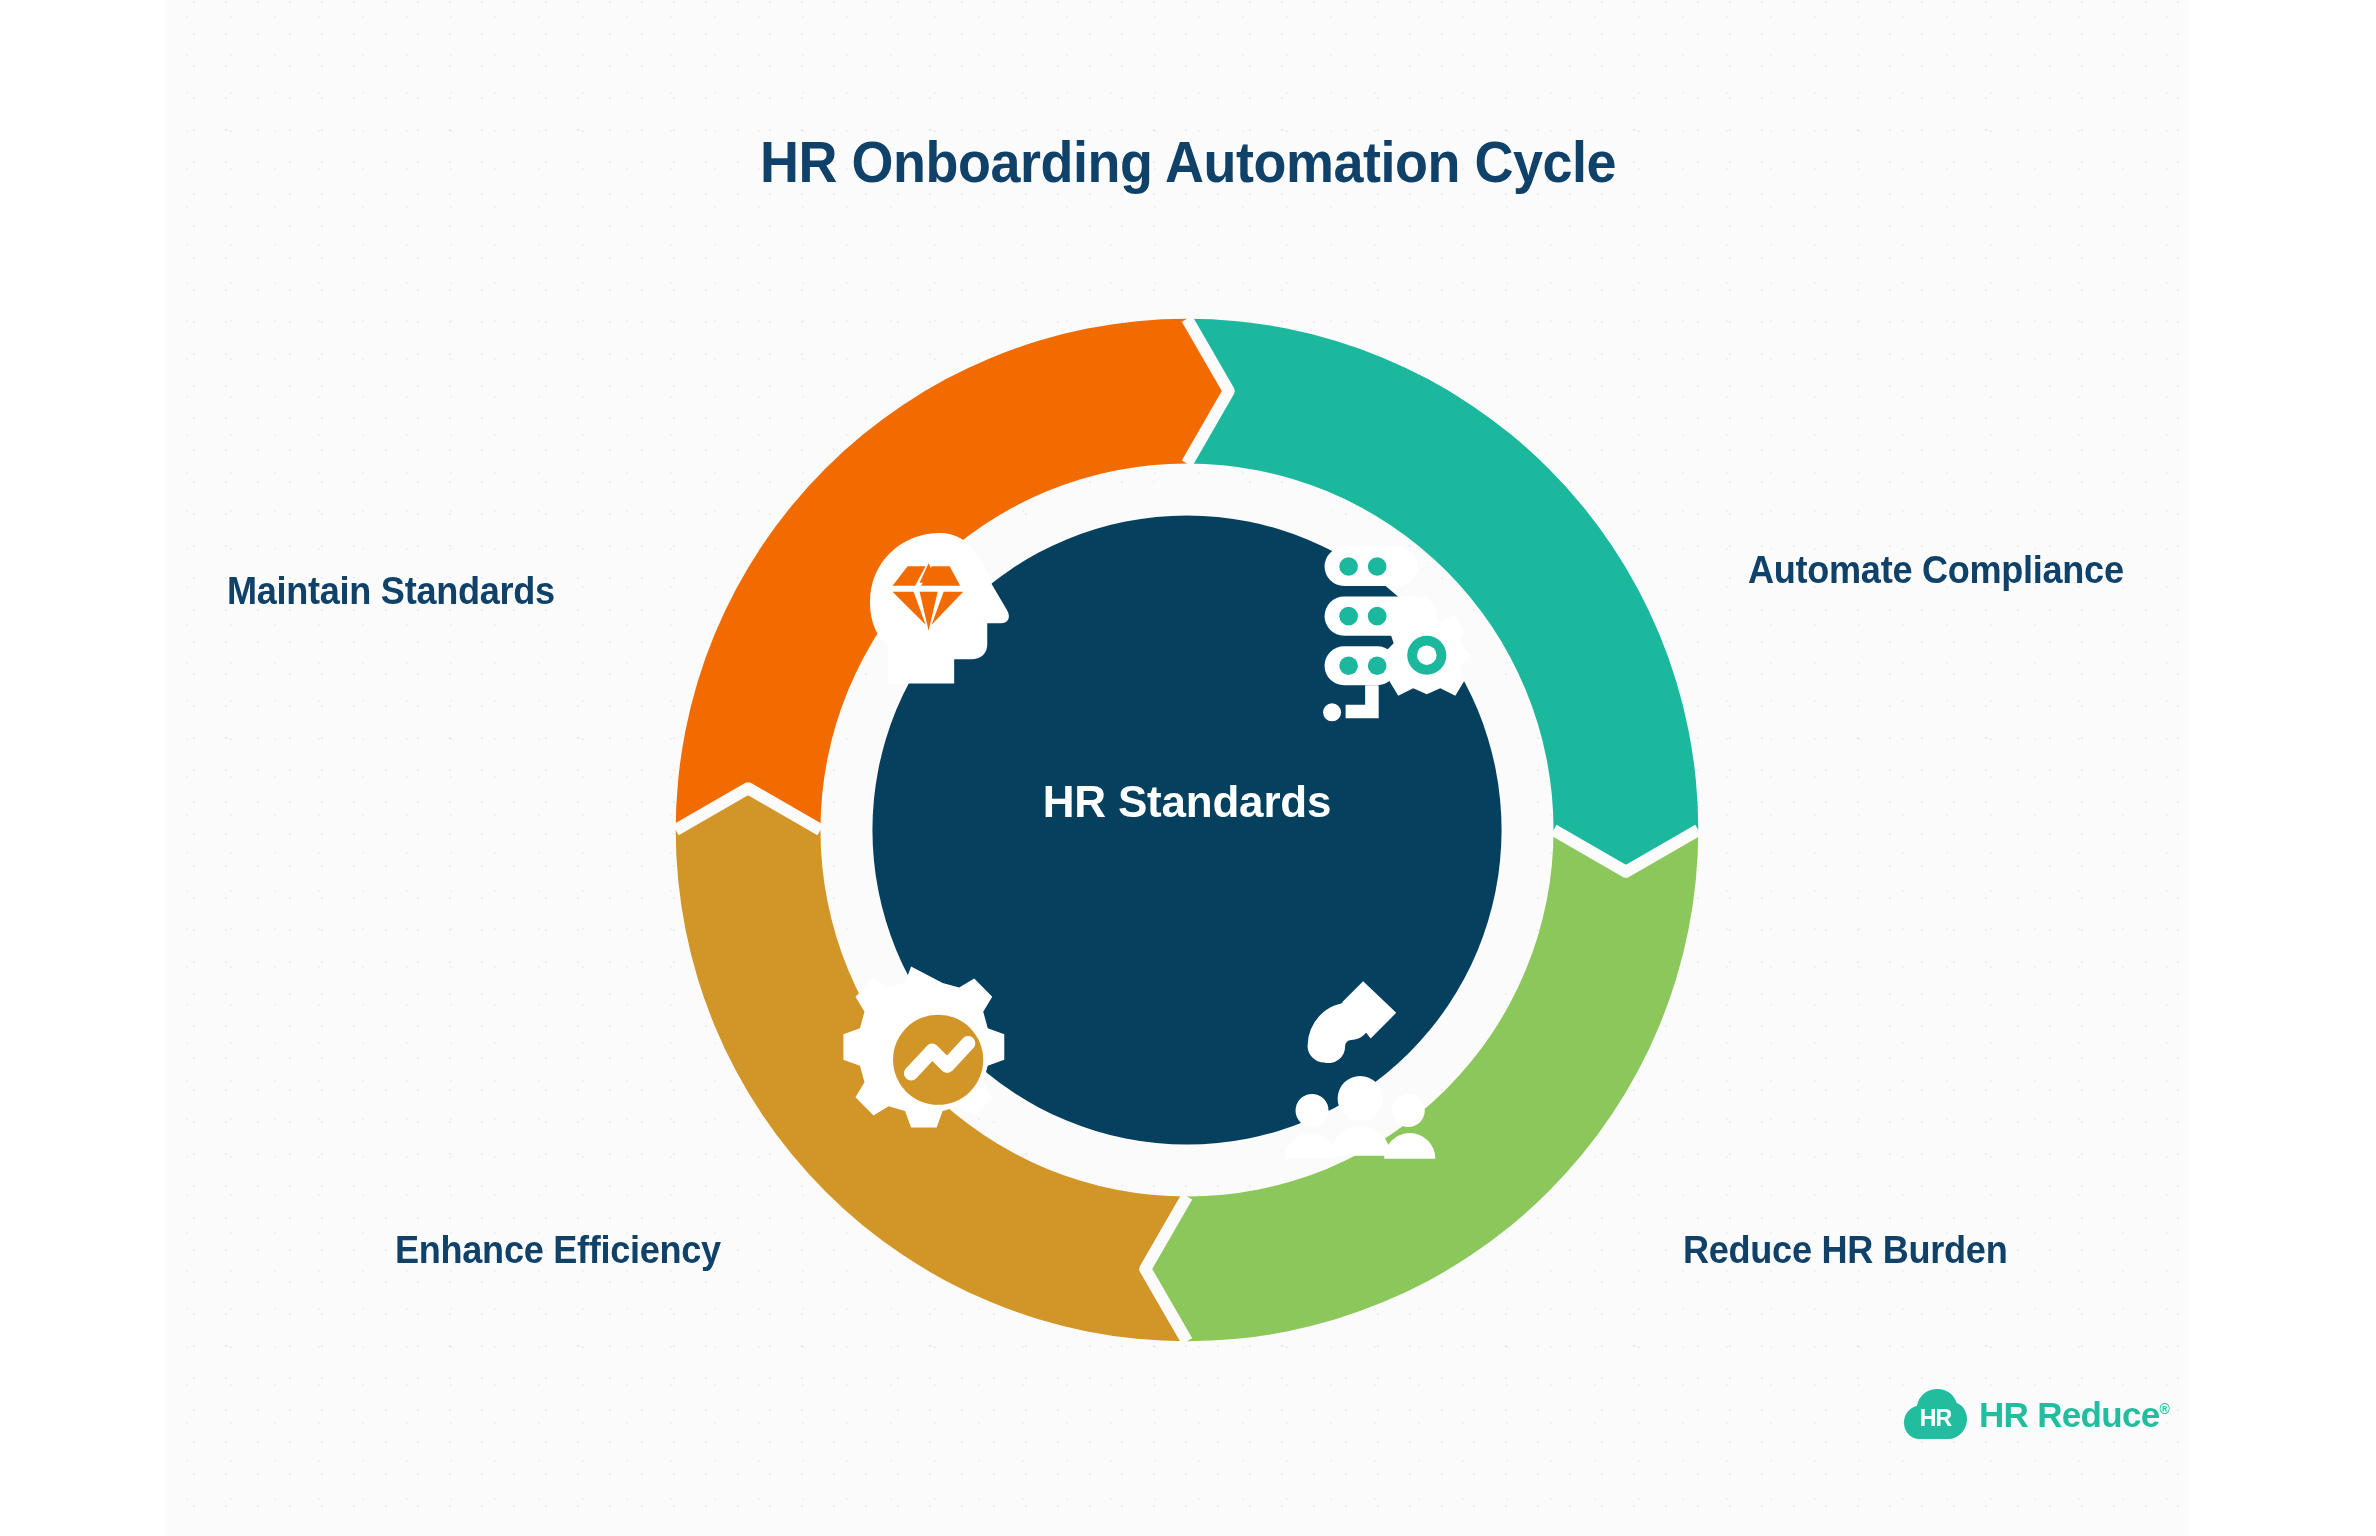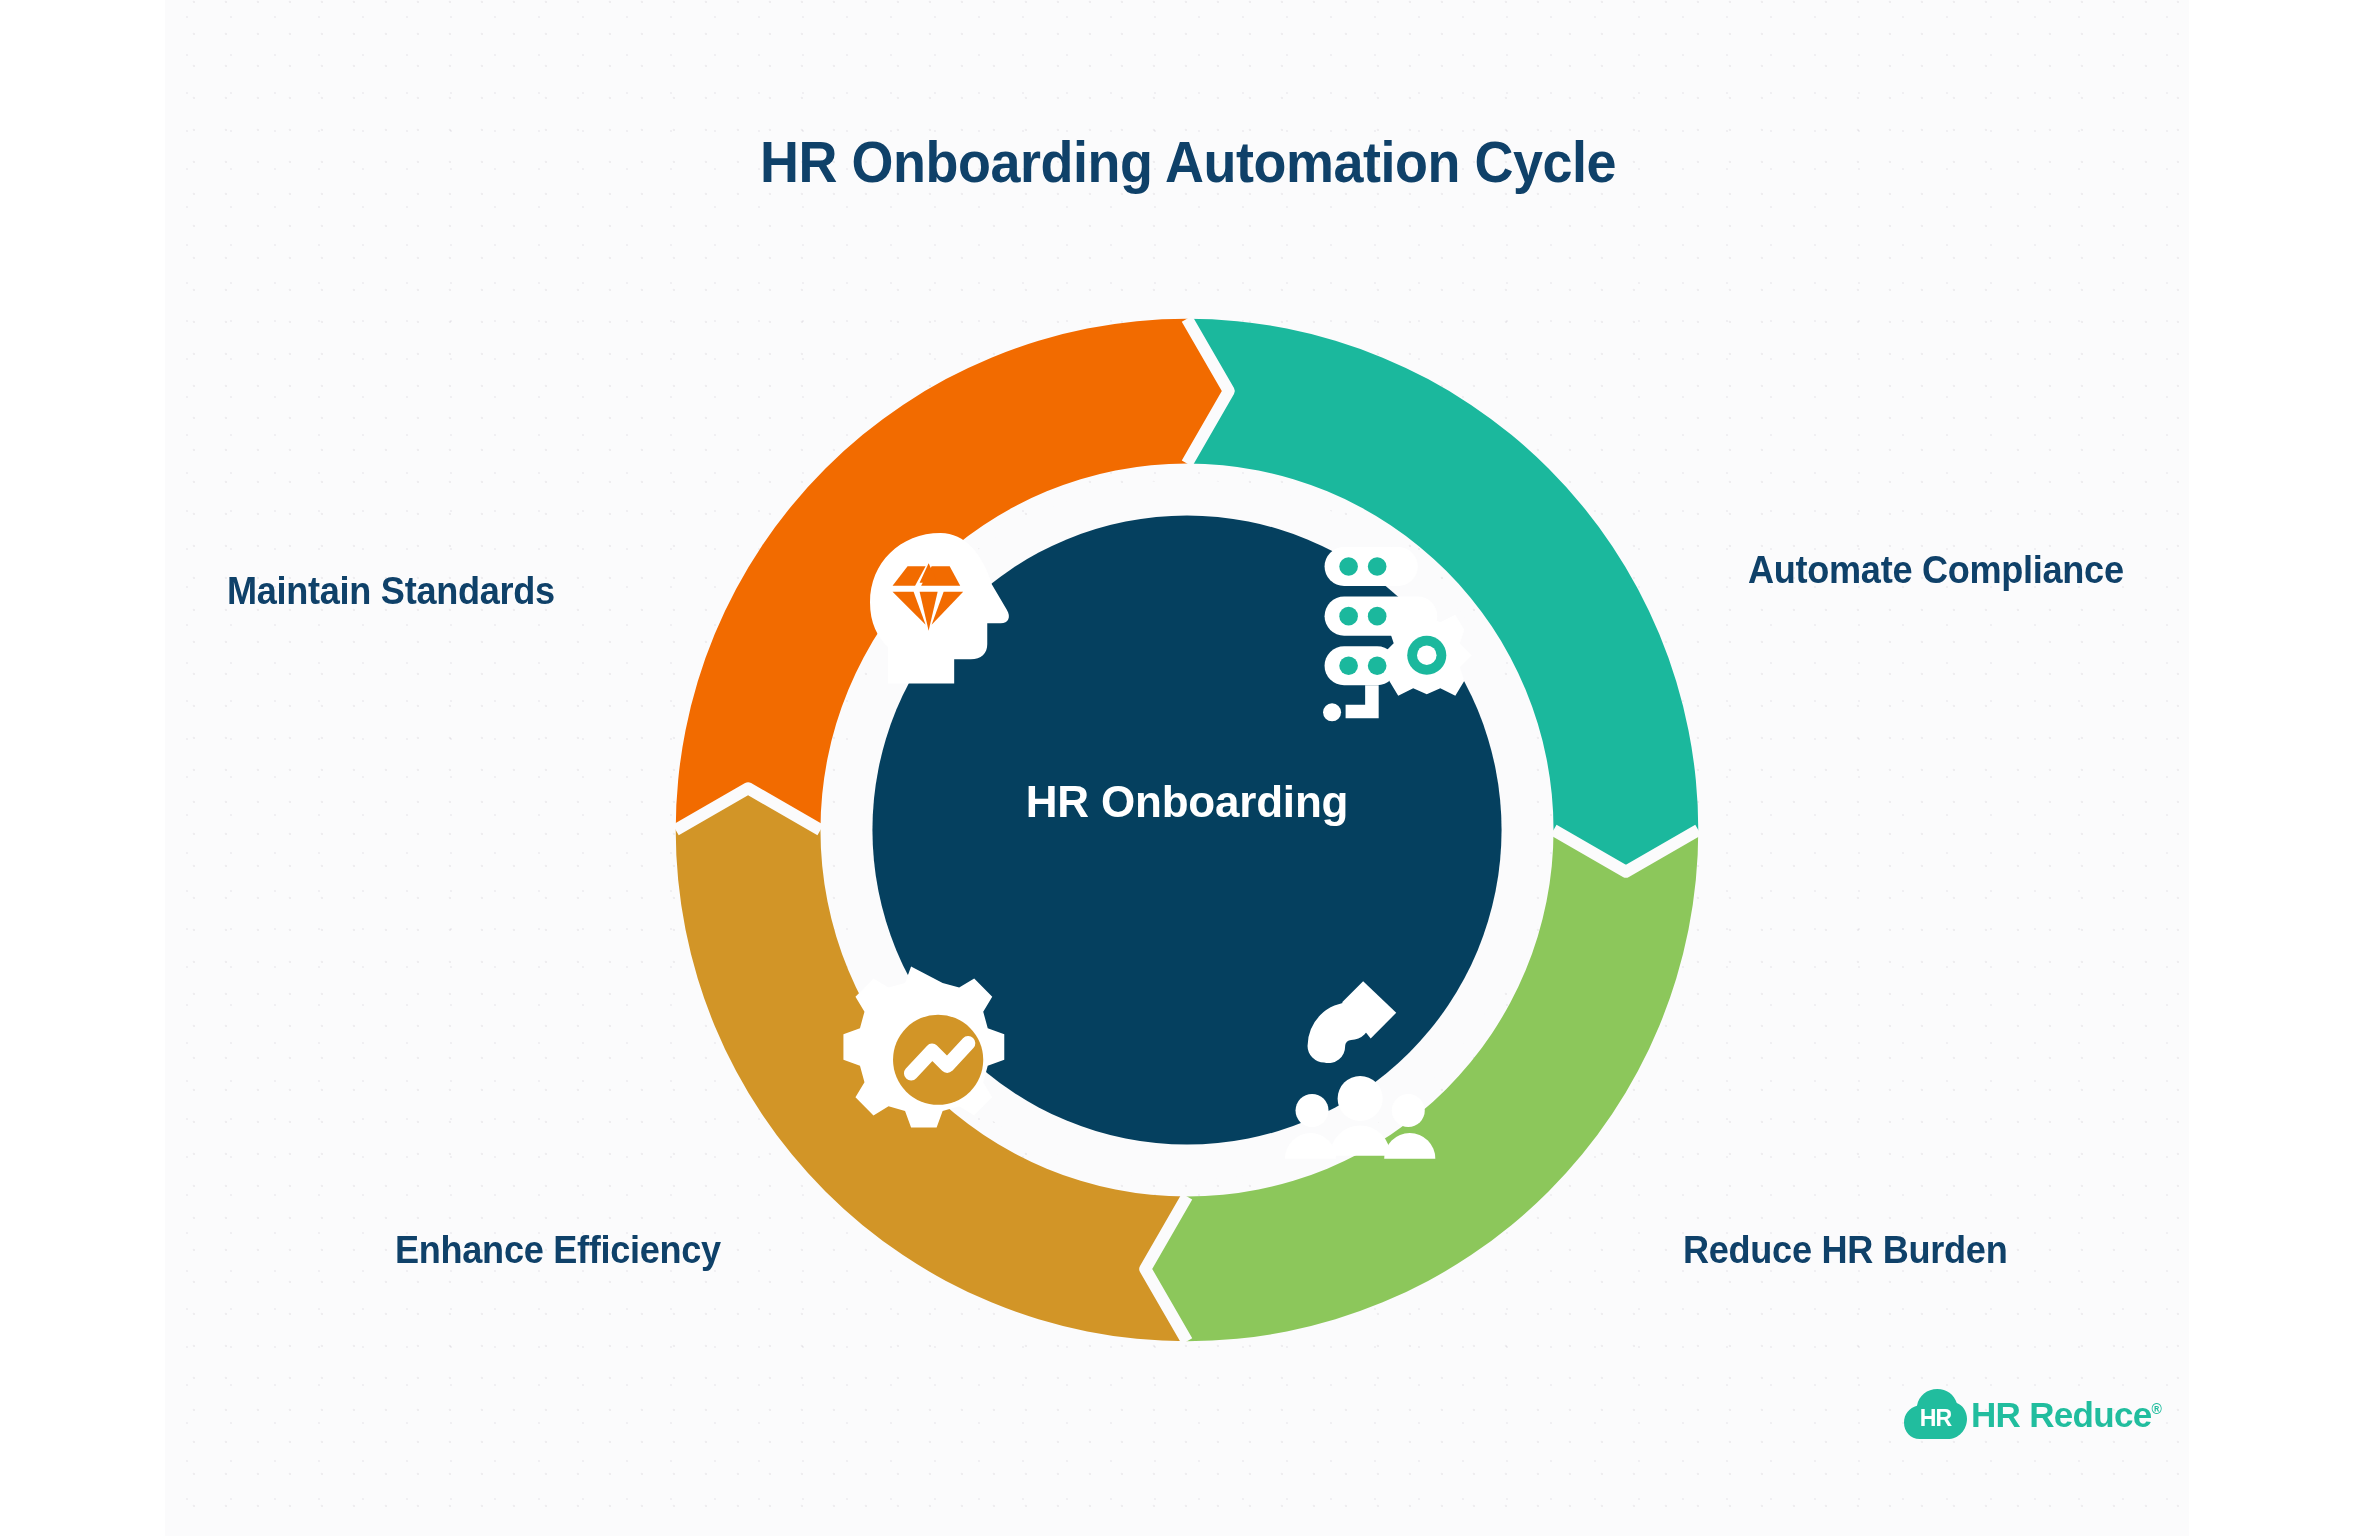--- a/index.html
+++ b/index.html
@@ -87,21 +87,21 @@
     font-family: "Liberation Sans", sans-serif;
     pointer-events: none;
   }
 
   #logo {
     position: absolute;
     left: 1904px;
     top: 1389px;
     display: flex;
     align-items: center;
-    gap: 4px;
+    gap: 12px;
   }
   #logo-mark { display: block; }
   #logo-text {
     font-size: 35px;
     font-weight: bold;
     color: #21bd9e;
     letter-spacing: -0.7px;
     font-family: "Liberation Sans", sans-serif;
     position: relative;
   }
@@ -251,21 +251,21 @@
           <path d="M 38 20 l -6 13 l 12 0 Z"></path>
           <path d="M 14 39 l 14 0 l 8 22 Z"></path>
           <path d="M 32 39 l 12 0 l -6 26 Z"></path>
           <path d="M 48 39 l 13 0 l -21 22 Z"></path>
         </g>
       </g>
 
     </svg>
   </div>
 
-  <div id="center-text">HR Onboarding</div>
+  <div id="center-text">HR Standards</div>
 
   <div class="seg-label" id="label-automate-compliance">Automate Compliance</div>
   <div class="seg-label" id="label-reduce-hr-burden">Reduce HR Burden</div>
   <div class="seg-label" id="label-enhance-efficiency">Enhance Efficiency</div>
   <div class="seg-label" id="label-maintain-standards">Maintain Standards</div>
 
   <div id="logo">
     <svg id="logo-mark" width="63" height="52" viewBox="0 0 68 56">
       <path fill="#21bd9e" d="M 17 54
                C 7 54 0 46 0 36

